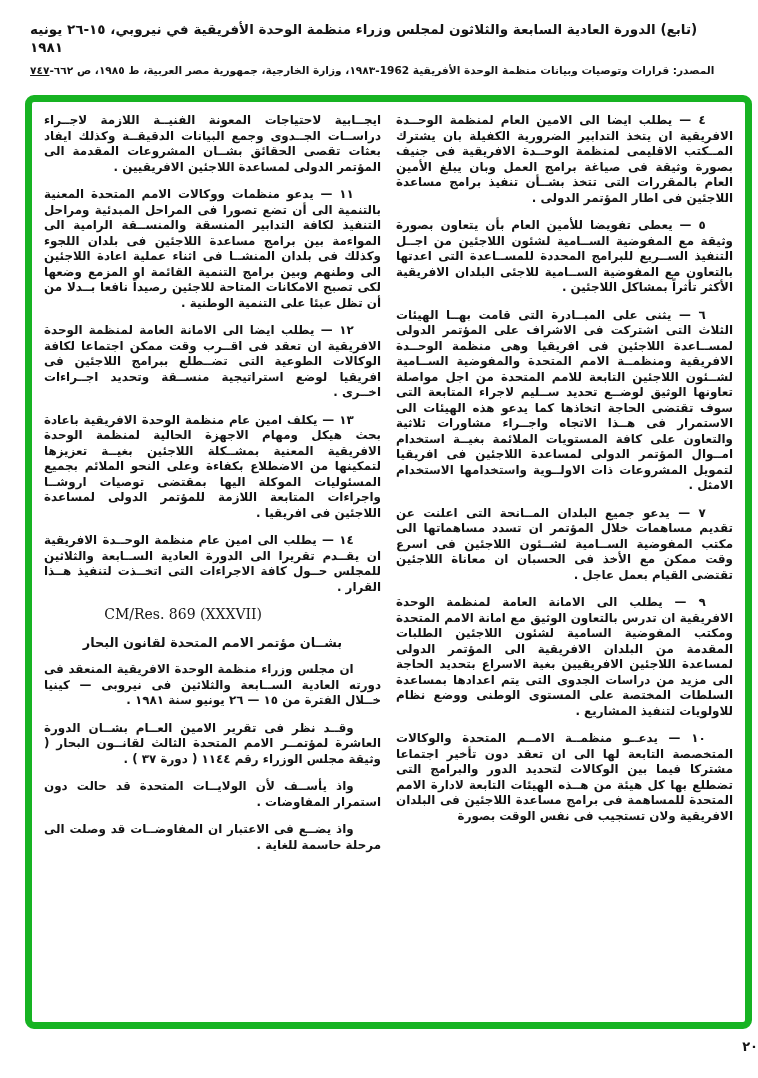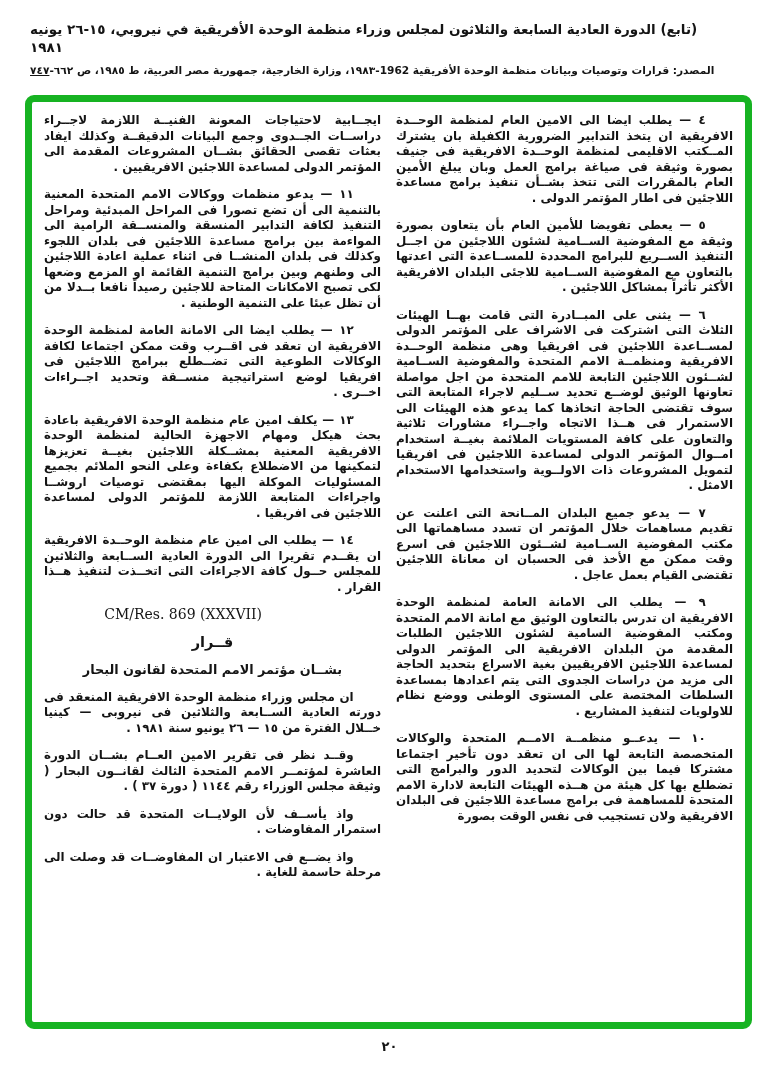--- a/index.html
+++ b/index.html
@@ -46,21 +46,21 @@
     font-size:14px; font-weight:normal;
     padding-left:28px;
     margin:24px 0 22px 0;
     text-indent:0;
   }
   .res-title   { text-align:center; font-size:14.5px; font-weight:bold; margin:0 0 16px 0; text-indent:0 !important; }
   .res-subtitle{ text-align:center; font-size:12.8px; font-weight:bold; margin:0 0 20px 0; text-indent:0 !important; }
 
   .page-number {
     position:absolute; left:0; right:0; bottom:24px;
-    text-align:center; font-size:13px; font-weight:bold;
+    text-align:right; font-size:13px; font-weight:bold;
     direction:rtl;
     margin-left:21px;
   }
 </style>
 </head>
 <body>
 
 <header class="page-header">
   <div class="hdr1">(تابع) الدورة العادية السابعة والثلاثون لمجلس وزراء منظمة الوحدة الأفريقية في نيروبي، ١٥-٢٦ يونيه ١٩٨١</div>
   <div class="hdr2"><span>المصدر: قرارات وتوصيات وبيانات منظمة الوحدة الأفريقية 1962-١٩٨٣، وزارة الخارجية، جمهورية مصر العربية، ط ١٩٨٥، ص ٦٦٢-</span><span class="pages-underline">٧٤٧</span></div>
@@ -79,21 +79,20 @@
     </div>
 
     <div class="col">
       <p class="p-cont">ايجــابية لاحتياجات المعونة الفنيــة اللازمة لاجــراء دراســات الجــدوى وجمع البيانات الدقيقــة وكذلك ايفاد بعثات تقصى الحقائق بشــان المشروعات المقدمة الى المؤتمر الدولى لمساعدة اللاجئين الافريقيين .</p>
       <p>١١ — يدعو منظمات ووكالات الامم المتحدة المعنية بالتنمية الى أن تضع تصورا فى المراحل المبدئية ومراحل التنفيذ لكافة التدابير المنسقة والمنســقة الرامية الى المواءمة بين برامج مساعدة اللاجئين فى بلدان اللجوء وكذلك فى بلدان المنشــا فى اثناء عملية اعادة اللاجئين الى وطنهم وبين برامج التنمية القائمة او المزمع وضعها لكى تصبح الامكانات المتاحة للاجئين رصيداً نافعا بــدلا من أن تظل عبئا على التنمية الوطنية .</p>
       <p>١٢ — يطلب ايضا الى الامانة العامة لمنظمة الوحدة الافريقية ان تعقد فى اقــرب وقت ممكن اجتماعا لكافة الوكالات الطوعية التى تضــطلع ببرامج اللاجئين فى افريقيا لوضع استراتيجية منســقة وتحديد اجــراءات اخــرى .</p>
       <p>١٣ — يكلف امين عام منظمة الوحدة الافريقية باعادة بحث هيكل ومهام الاجهزة الحالية لمنظمة الوحدة الافريقية المعنية بمشــكلة اللاجئين بغيــة تعزيزها لتمكينها من الاضطلاع بكفاءة وعلى النحو الملائم بجميع المسئوليات الموكلة اليها بمقتضى توصيات اروشــا واجراءات المتابعة اللازمة للمؤتمر الدولى لمساعدة اللاجئين فى افريقيا .</p>
       <p>١٤ — يطلب الى امين عام منظمة الوحــدة الافريقية ان يقــدم تقريرا الى الدورة العادية الســابعة والثلاثين للمجلس حــول كافة الاجراءات التى اتخــذت لتنفيذ هــذا القرار .</p>
 
       <p class="res-ref">CM/Res. 869 (XXXVII)</p>
-      <p class="res-title">قــرار</p>
       <p class="res-subtitle">بشــان مؤتمر الامم المتحدة لقانون البحار</p>
 
       <p>ان مجلس وزراء منظمة الوحدة الافريقية المنعقد فى دورته العادية الســابعة والثلاثين فى نيروبى — كينيا خــلال الفترة من ١٥ — ٢٦ يونيو سنة ١٩٨١ .</p>
       <p>وقــد نظر فى تقرير الامين العــام بشــان الدورة العاشرة لمؤتمــر الامم المتحدة الثالث لقانــون البحار ( وثيقة مجلس الوزراء رقم ١١٤٤ ( دورة ٣٧ ) .</p>
       <p>واذ يأســف لأن الولايــات المتحدة قد حالت دون استمرار المفاوضات .</p>
       <p>واذ يضــع فى الاعتبار ان المفاوضــات قد وصلت الى مرحلة حاسمة للغاية .</p>
     </div>
 
   </div>
 </div>

